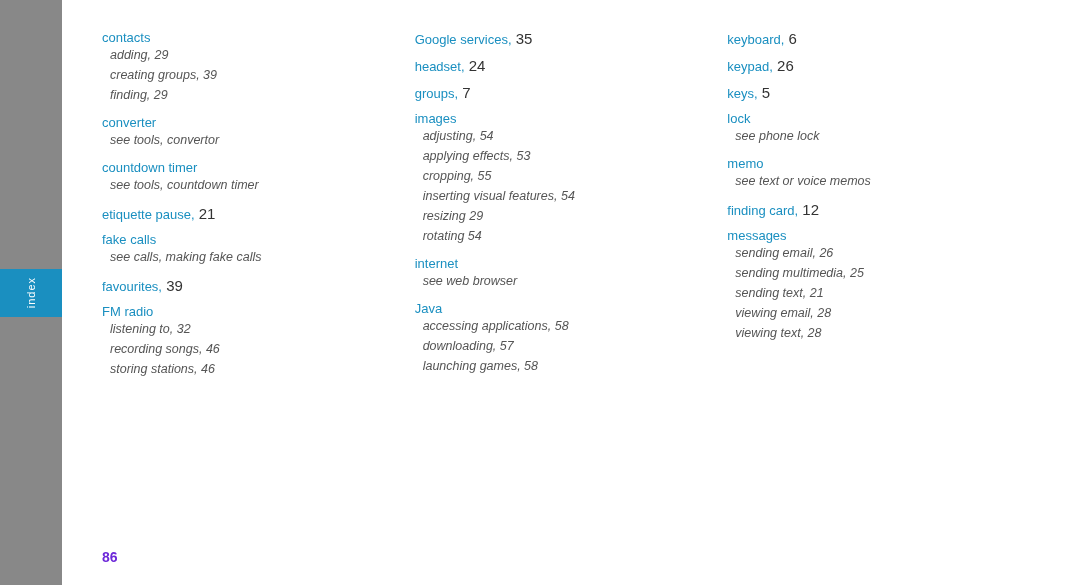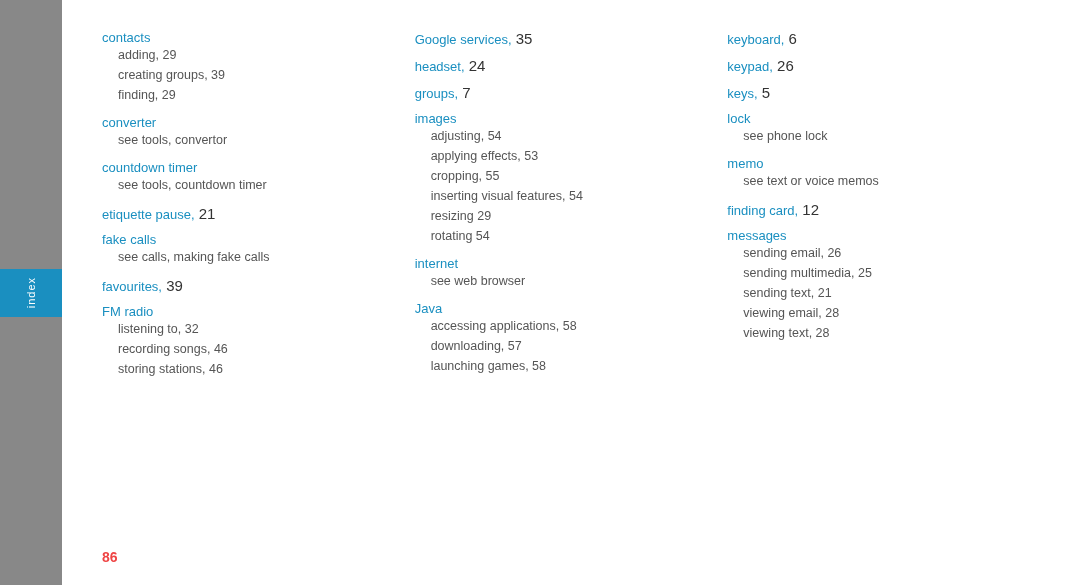--- a/index.html
+++ b/index.html
@@ -62,32 +62,33 @@
       color: #1a8fc0;
       font-size: 13px;
       font-weight: normal;
       display: inline;
     }
     .entry-page {
       color: #333;
       font-size: 15px;
     }
     .sub-entries {
-      margin-left: 16px;
+      margin-left: 8px;
+      font-style: italic;
     }
     .sub-entry {
       color: #555;
       font-size: 12.5px;
       line-height: 1.6;
     }
     .page-number {
       margin-top: 10px;
       font-size: 14px;
       font-weight: bold;
-      color: #ef4444;
+      color: #6d28d9;
     }
   </style>
 </head>
 <body>
 
 <div class="sidebar">
   <div class="sidebar-accent"></div>
   <span class="sidebar-label">index</span>
 </div>
 

